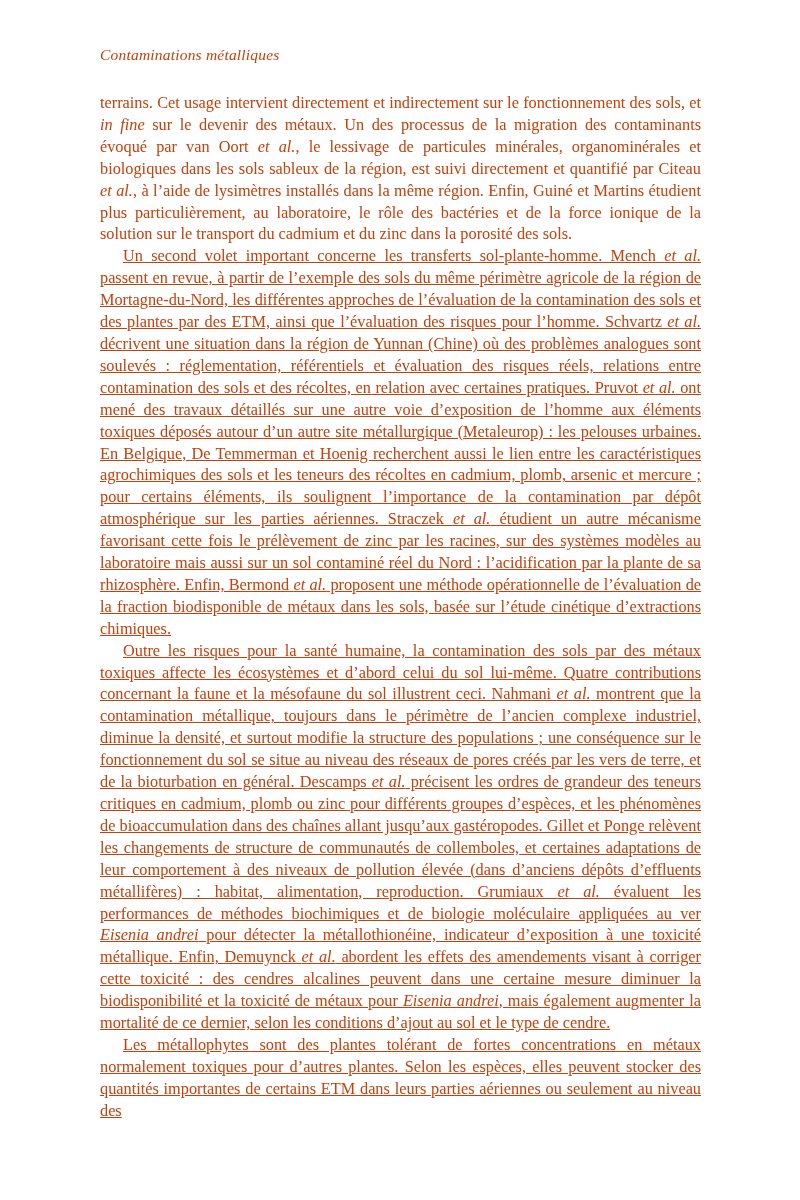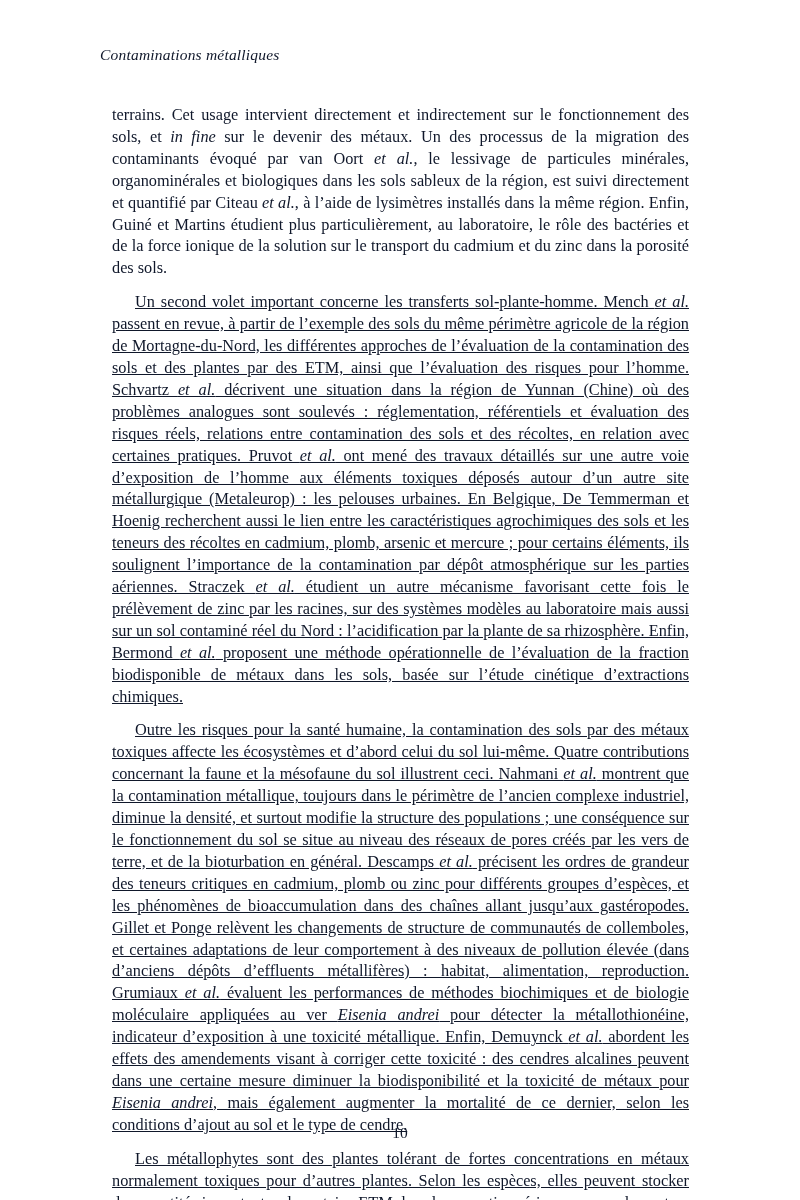--- a/index.html
+++ b/index.html
@@ -5,21 +5,21 @@
   html, body {
     margin: 0;
     padding: 0;
     background: #ffffff;
   }
   .page {
     position: relative;
     width: 760px;
     height: 1200px;
     background: #ffffff;
-    color: #0f172a;
+    color: #c2410c;
     font-family: "Liberation Serif", "DejaVu Serif", serif;
     overflow: hidden;
   }
   .running-header {
     position: absolute;
     top: 46px;
     left: 100px;
     font-style: italic;
     font-size: 15.5px;
     letter-spacing: 0.2px;
@@ -29,21 +29,21 @@
     top: 92px;
     left: 100px;
     width: 601px;
     font-size: 16.3px;
     line-height: 21.9px;
     text-align: justify;
     hyphens: auto;
     -webkit-hyphens: auto;
   }
   .body-text p {
-    margin: 12px;
+    margin: 0;
     padding: 0;
   }
   .body-text p.indent {
     text-indent: 23px;
     text-decoration: underline;
   }
   .page-number {
     position: absolute;
     bottom: 58px;
     left: 0;
@@ -58,14 +58,13 @@
 <div class="page">
   <div class="running-header">Contaminations métalliques</div>
 
   <div class="body-text">
       <p class=""><span>terrains. Cet usage intervient directement et indirectement sur le fonctionnement des sols, et </span><i>in fine</i><span> sur le devenir des métaux. Un des processus de la migration des contaminants évoqué par van Oort </span><i>et al.</i><span>, le lessivage de particules minérales, organominérales et biologiques dans les sols sableux de la région, est suivi directement et quantifié par Citeau </span><i>et al.</i><span>, à l’aide de lysimètres installés dans la même région. Enfin, Guiné et Martins étudient plus particulièrement, au laboratoire, le rôle des bactéries et de la force ionique de la solution sur le transport du cadmium et du zinc dans la porosité des sols.</span></p>
       <p class="indent"><span>Un second volet important concerne les transferts sol-plante-homme. Mench </span><i>et al.</i><span> passent en revue, à partir de l’exemple des sols du même périmètre agricole de la région de Mortagne-du-Nord, les différentes approches de l’évaluation de la contamination des sols et des plantes par des ETM, ainsi que l’évaluation des risques pour l’homme. Schvartz </span><i>et al.</i><span> décrivent une situation dans la région de Yunnan (Chine) où des problèmes analogues sont soulevés : réglementation, référentiels et évaluation des risques réels, relations entre contamination des sols et des récoltes, en relation avec certaines pratiques. Pruvot </span><i>et al.</i><span> ont mené des travaux détaillés sur une autre voie d’exposition de l’homme aux éléments toxiques déposés autour d’un autre site métallurgique (Metaleurop) : les pelouses urbaines. En Belgique, De Temmerman et Hoenig recherchent aussi le lien entre les caractéristiques agrochimiques des sols et les teneurs des récoltes en cadmium, plomb, arsenic et mercure ; pour certains éléments, ils soulignent l’importance de la contamination par dépôt atmosphérique sur les parties aériennes. Straczek </span><i>et al.</i><span> étudient un autre mécanisme favorisant cette fois le prélèvement de zinc par les racines, sur des systèmes modèles au laboratoire mais aussi sur un sol contaminé réel du Nord : l’acidification par la plante de sa rhizosphère. Enfin, Bermond </span><i>et al.</i><span> proposent une méthode opérationnelle de l’évaluation de la fraction biodisponible de métaux dans les sols, basée sur l’étude cinétique d’extractions chimiques.</span></p>
       <p class="indent"><span>Outre les risques pour la santé humaine, la contamination des sols par des métaux toxiques affecte les écosystèmes et d’abord celui du sol lui-même. Quatre contributions concernant la faune et la mésofaune du sol illustrent ceci. Nahmani </span><i>et al.</i><span> montrent que la contamination métallique, toujours dans le périmètre de l’ancien complexe industriel, diminue la densité, et surtout modifie la structure des populations ; une conséquence sur le fonctionnement du sol se situe au niveau des réseaux de pores créés par les vers de terre, et de la bioturbation en général. Descamps </span><i>et al.</i><span> précisent les ordres de grandeur des teneurs critiques en cadmium, plomb ou zinc pour différents groupes d’espèces, et les phénomènes de bioaccumulation dans des chaînes allant jusqu’aux gastéropodes. Gillet et Ponge relèvent les changements de structure de communautés de collemboles, et certaines adaptations de leur comportement à des niveaux de pollution élevée (dans d’anciens dépôts d’effluents métallifères) : habitat, alimentation, reproduction. Grumiaux </span><i>et al.</i><span> évaluent les performances de méthodes biochimiques et de biologie moléculaire appliquées au ver </span><i>Eisenia andrei</i><span> pour détecter la métallothionéine, indicateur d’exposition à une toxicité métallique. Enfin, Demuynck </span><i>et al.</i><span> abordent les effets des amendements visant à corriger cette toxicité : des cendres alcalines peuvent dans une certaine mesure diminuer la biodisponibilité et la toxicité de métaux pour </span><i>Eisenia andrei</i><span>, mais également augmenter la mortalité de ce dernier, selon les conditions d’ajout au sol et le type de cendre.</span></p>
       <p class="indent"><span>Les métallophytes sont des plantes tolérant de fortes concentrations en métaux normalement toxiques pour d’autres plantes. Selon les espèces, elles peuvent stocker des quantités importantes de certains ETM dans leurs parties aériennes ou seulement au niveau des</span></p>
     </div>
 
-  <div class="page-number">10</div>
 </div>
 
 </body></html>

